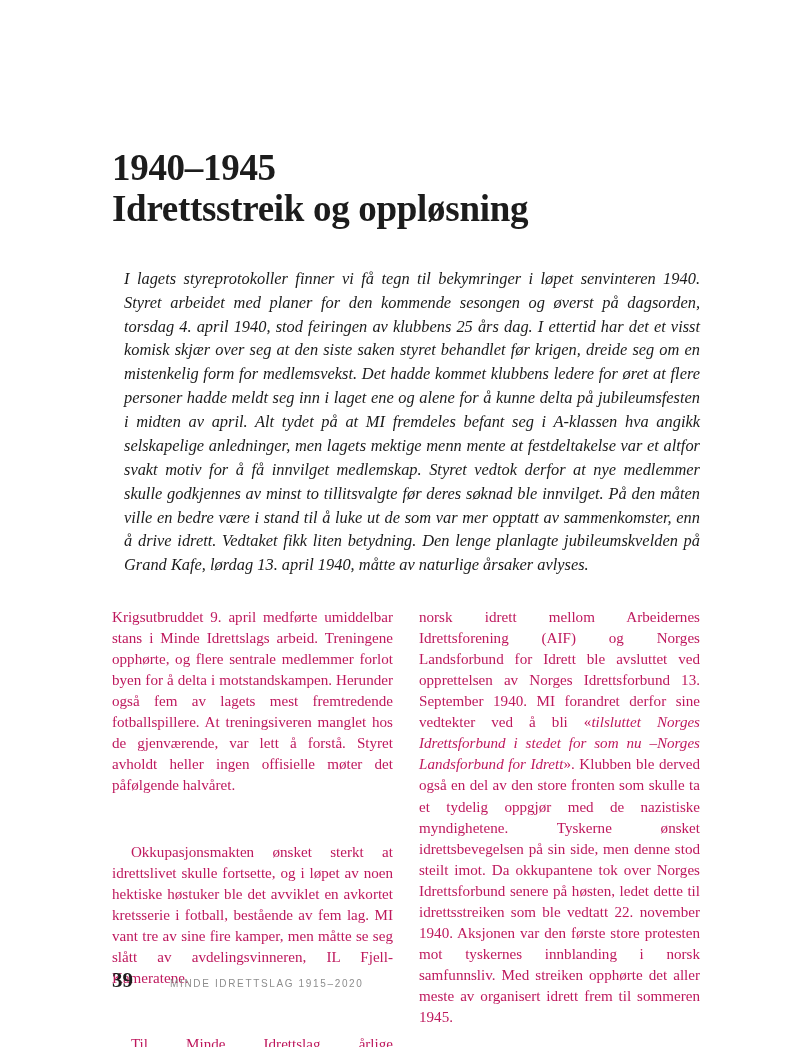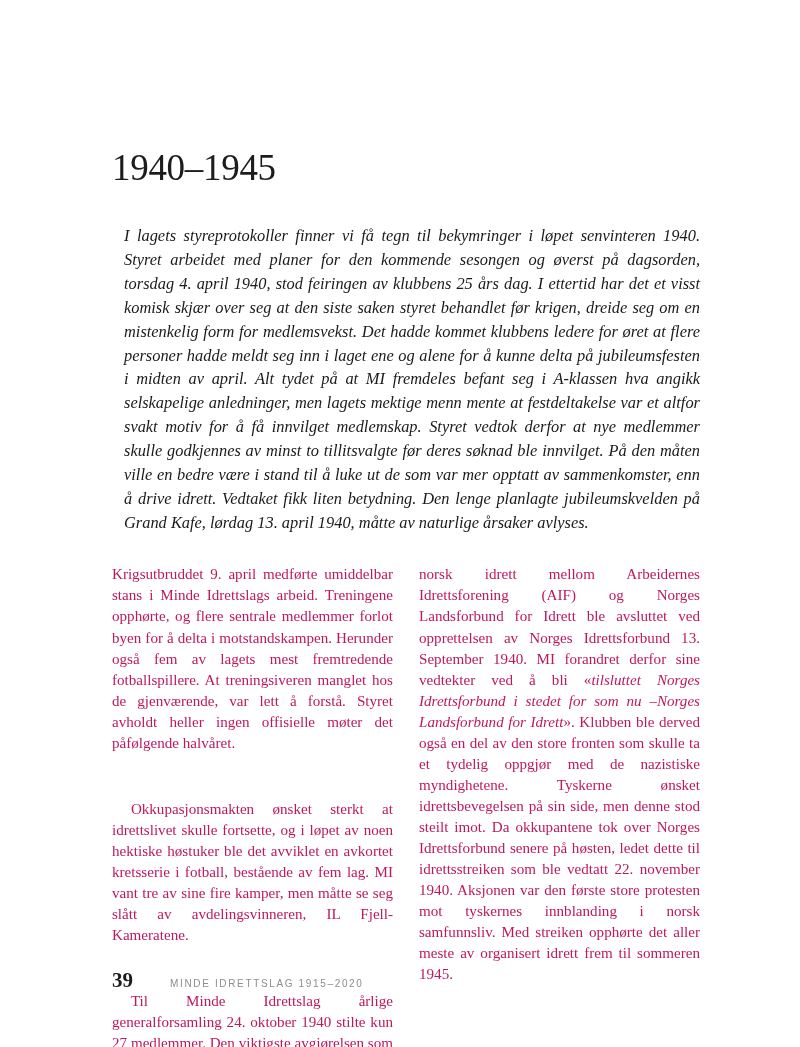--- a/index.html
+++ b/index.html
@@ -29,21 +29,21 @@
   }
 
   
   .chapter-head {
     padding-top: 148px;
   }
 
   .chapter-number {
     font-family: "Liberation Serif", "DejaVu Serif", serif;
     font-size: 37px;
-    font-weight: normal;
+    font-weight: bold;
     line-height: 1.06;
     letter-spacing: -0.3px;
     color: #1c1c1c;
     margin: 0;
   }
 
   .chapter-title {
     font-family: "Liberation Serif", "DejaVu Serif", serif;
     font-size: 37px;
     font-weight: bold;
@@ -125,20 +125,21 @@
 </style>
 </head>
 <body>
 
 <div class="page">
 
   <div class="content">
 
     <header class="chapter-head">
       <h1 class="chapter-number">1940–1945</h1>
+      <h2 class="chapter-title">Idrettsstreik og oppløsning</h2>
     </header>
 
     <p class="intro">I lagets styreprotokoller finner vi få tegn til bekymringer i løpet senvinteren 1940. Styret arbeidet med planer for den kommende sesongen og øverst på dagsorden, torsdag 4. april 1940, stod feiringen av klubbens 25 års dag. I ettertid har det et visst komisk skjær over seg at den siste saken styret behandlet før krigen, dreide seg om en mistenkelig form for medlemsvekst. Det hadde kommet klubbens ledere for øret at flere personer hadde meldt seg inn i laget ene og alene for å kunne delta på jubileumsfesten i midten av april. Alt tydet på at MI fremdeles befant seg i A-klassen hva angikk selskapelige anledninger, men lagets mektige menn mente at festdeltakelse var et altfor svakt motiv for å få innvilget medlemskap. Styret vedtok derfor at nye medlemmer skulle godkjennes av minst to tillitsvalgte før deres søknad ble innvilget. På den måten ville en bedre være i stand til å luke ut de som var mer opptatt av sammenkomster, enn å drive idrett. Vedtaket fikk liten betydning. Den lenge planlagte jubileumskvelden på Grand Kafe, lørdag 13. april 1940, måtte av naturlige årsaker avlyses.</p>
 
     <div class="columns">
 
       <div class="column">
         <p>Krigsutbruddet 9. april medførte umiddelbar stans i Minde Idrettslags arbeid. Treningene opphørte, og flere sentrale medlemmer forlot byen for å delta i motstandskampen. Herunder også fem av lagets mest fremtredende fotballspillere. At treningsiveren manglet hos de gjenværende, var lett å forstå. Styret avholdt heller ingen offisielle møter det påfølgende halvåret.</p>
         <p class="indent">Okkupasjonsmakten ønsket sterkt at idrettslivet skulle fortsette, og i løpet av noen hektiske høstuker ble det avviklet en avkortet kretsserie i fotball, bestående av fem lag. MI vant tre av sine fire kamper, men måtte se seg slått av avdelingsvinneren, IL Fjell-Kameratene.</p>
         <p class="indent">Til Minde Idrettslag årlige generalforsamling 24. oktober 1940 stilte kun 27 medlemmer. Den viktigste avgjørelsen som ble foretatt var å forandre § 3 i klubbens vedtekter. Splittelsen i</p>

